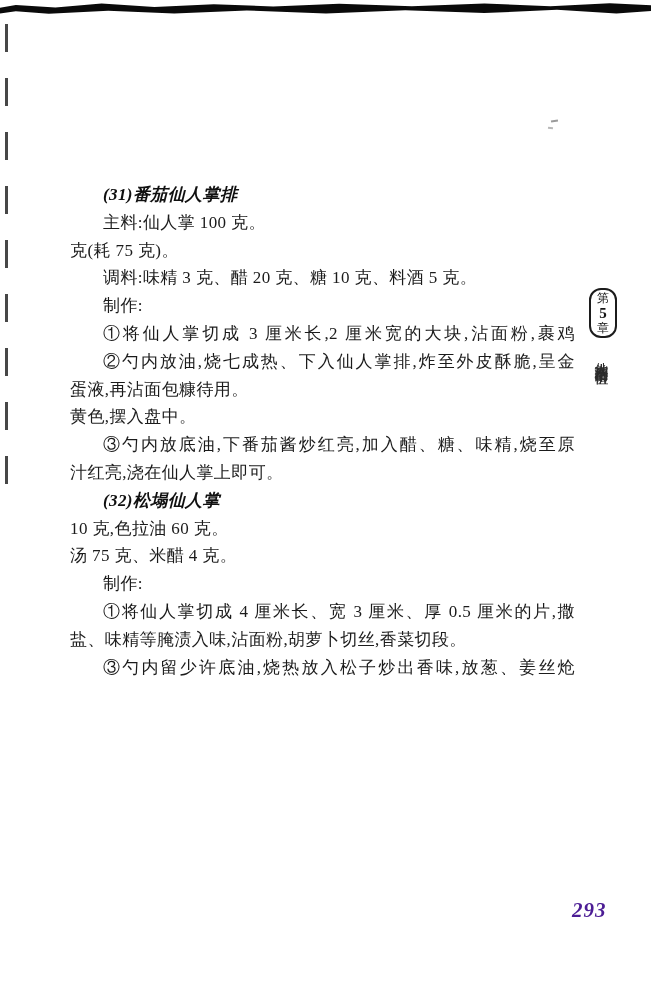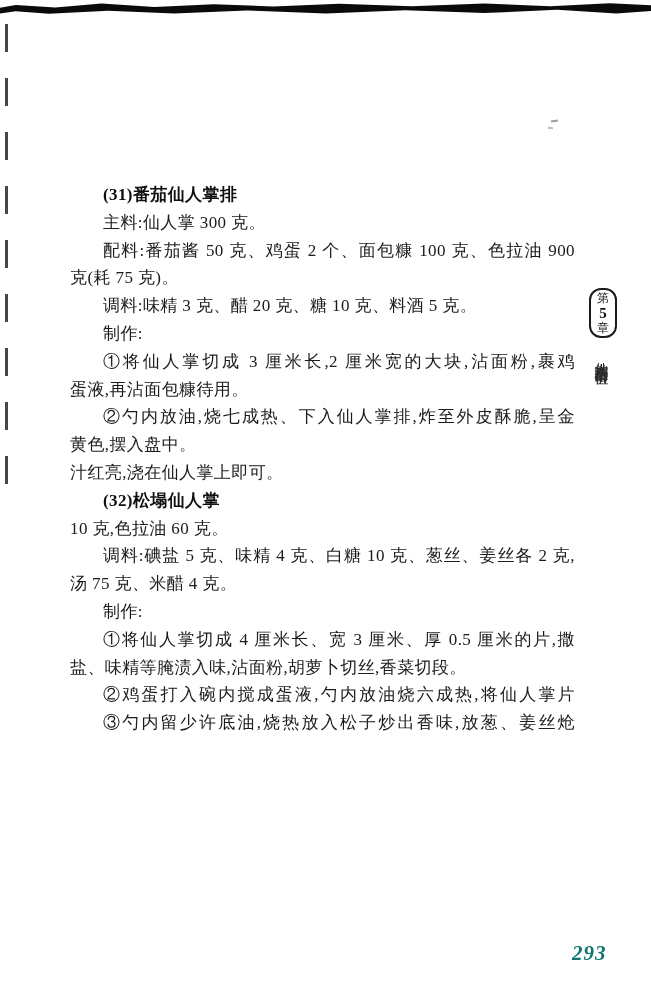--- a/index.html
+++ b/index.html
@@ -24,71 +24,69 @@
   .s2{left:548px;top:127px;width:5px;height:2px;transform:rotate(6deg);opacity:.7;}
 
   
   .recipe-text{
     position:absolute;left:70px;top:181px;width:505px;
     font-size:17px;line-height:27.8px;color:#1b1b1b;letter-spacing:.4px;
   }
   .recipe-text .line{height:27.8px;text-align:left;white-space:nowrap;}
   .recipe-text .line.just{white-space:normal;text-align:justify;text-align-last:justify;}
   .recipe-text .line.ind{text-indent:33px;}
-  .recipe-text .line.bold{font-weight:700;color:#101010;}
+  .recipe-text .line.bold{font-weight:700;color:#101010;font-style:italic;}
 
   
   .chapter-badge{
     position:absolute;left:589px;top:288px;width:28px;height:50px;box-sizing:border-box;
     border:2px solid #1c1c1c;border-radius:12px;
     display:flex;flex-direction:column;align-items:center;justify-content:center;
     font-size:12px;line-height:15px;color:#141414;
   }
   .chapter-badge .num{font-weight:900;font-size:15px;line-height:15px;}
   .chapter-title{
     position:absolute;left:592px;top:351px;height:165px;
     writing-mode:vertical-rl;text-orientation:upright;
     font-size:14px;letter-spacing:1px;color:#2b2b2b;
   }
   .page-number{
     position:absolute;left:572px;top:898px;
-    font-style:italic;font-weight:700;font-size:21px;color:#0f766e;
-    font-family:"Liberation Serif","DejaVu Serif",serif;letter-spacing:1px;margin-top:43px;
+    font-style:italic;font-weight:700;font-size:21px;color:#4c1d95;
+    font-family:"Liberation Serif","DejaVu Serif",serif;letter-spacing:1px;
   }
 </style>
 </head>
 <body>
 
 <div class="page">
 
   <div class="top-tear"></div>
   <div class="left-dashes"></div>
   <div class="smudge s1"></div>
   <div class="smudge s2"></div>
 
   <div class="recipe-text">
       <div class="line ind bold">(31)番茄仙人掌排</div>
-      <div class="line ind">主料:仙人掌 300 克。</div>
-      <div class="line ind just">配料:番茄酱 50 克、鸡蛋 2 个、面包糠 100 克、色拉油 900</div>
+      <div class="line ind">主料:仙人掌 100 克。</div>
       <div class="line">克(耗 75 克)。</div>
       <div class="line ind">调料:味精 3 克、醋 20 克、糖 10 克、料酒 5 克。</div>
       <div class="line ind">制作:</div>
       <div class="line ind just">①将仙人掌切成 3 厘米长,2 厘米宽的大块,沾面粉,裹鸡</div>
+      <div class="line ind just">②勺内放油,烧七成热、下入仙人掌排,炸至外皮酥脆,呈金</div>
       <div class="line">蛋液,再沾面包糠待用。</div>
-      <div class="line ind just">②勺内放油,烧七成热、下入仙人掌排,炸至外皮酥脆,呈金</div>
       <div class="line">黄色,摆入盘中。</div>
+      <div class="line ind just">③勺内放底油,下番茄酱炒红亮,加入醋、糖、味精,烧至原</div>
       <div class="line">汁红亮,浇在仙人掌上即可。</div>
       <div class="line ind bold">(32)松塌仙人掌</div>
       <div class="line">10 克,色拉油 60 克。</div>
-      <div class="line ind just">调料:碘盐 5 克、味精 4 克、白糖 10 克、葱丝、姜丝各 2 克,</div>
       <div class="line">汤 75 克、米醋 4 克。</div>
       <div class="line ind">制作:</div>
       <div class="line ind just">①将仙人掌切成 4 厘米长、宽 3 厘米、厚 0.5 厘米的片,撒</div>
       <div class="line">盐、味精等腌渍入味,沾面粉,胡萝卜切丝,香菜切段。</div>
-      <div class="line ind just">②鸡蛋打入碗内搅成蛋液,勺内放油烧六成热,将仙人掌片</div>
       <div class="line ind just">③勺内留少许底油,烧热放入松子炒出香味,放葱、姜丝炝</div>
     </div>
 
   <div class="chapter-badge">
     <span>第</span>
     <span class="num">5</span>
     <span>章</span>
   </div>
 
   <div class="chapter-title">仙人掌广泛的食用价值</div>

